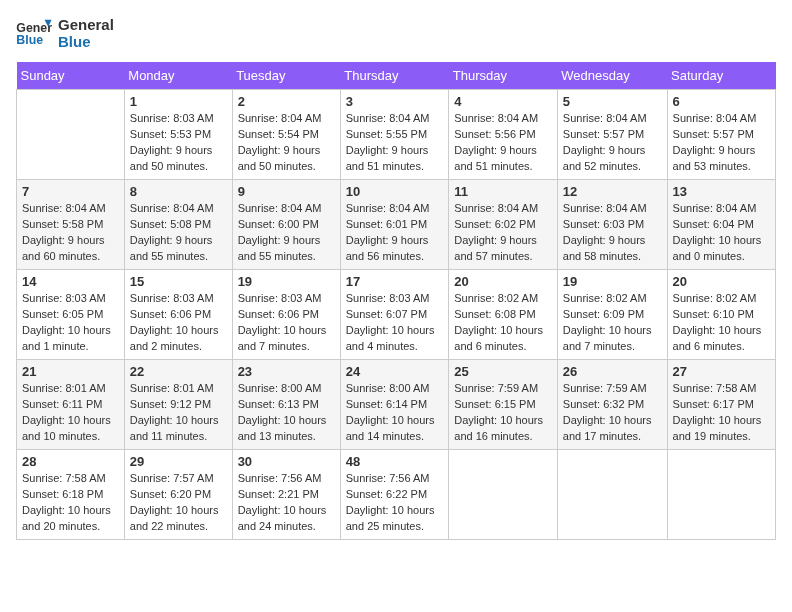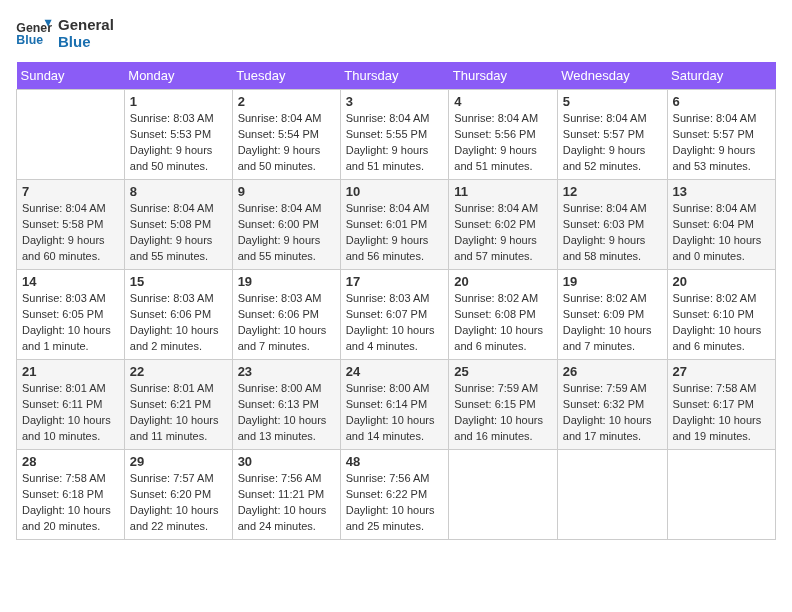--- a/index.html
+++ b/index.html
@@ -199,21 +199,21 @@
           <div class="day-info"><span>Sunrise: 8:02 AM</span><br><span>Sunset: 6:10 PM</span><br><span>Daylight: 10 hours</span><br><span>and 6 minutes.</span></div>
         </td>
       </tr>
       <tr>
         <td>
           <span class="day-number">21</span>
           <div class="day-info"><span>Sunrise: 8:01 AM</span><br><span>Sunset: 6:11 PM</span><br><span>Daylight: 10 hours</span><br><span>and 10 minutes.</span></div>
         </td>
         <td>
           <span class="day-number">22</span>
-          <div class="day-info"><span>Sunrise: 8:01 AM</span><br><span>Sunset: 6:21 PM</span><br><span>Daylight: 10 hours</span><br><span>and 11 minutes.</span></div>
+          <div class="day-info"><span>Sunrise: 8:01 AM</span><br><span>Sunset: 9:12 PM</span><br><span>Daylight: 10 hours</span><br><span>and 11 minutes.</span></div>
         </td>
         <td>
           <span class="day-number">23</span>
           <div class="day-info"><span>Sunrise: 8:00 AM</span><br><span>Sunset: 6:13 PM</span><br><span>Daylight: 10 hours</span><br><span>and 13 minutes.</span></div>
         </td>
         <td>
           <span class="day-number">24</span>
           <div class="day-info"><span>Sunrise: 8:00 AM</span><br><span>Sunset: 6:14 PM</span><br><span>Daylight: 10 hours</span><br><span>and 14 minutes.</span></div>
         </td>
         <td>
@@ -233,21 +233,21 @@
         <td>
           <span class="day-number">28</span>
           <div class="day-info"><span>Sunrise: 7:58 AM</span><br><span>Sunset: 6:18 PM</span><br><span>Daylight: 10 hours</span><br><span>and 20 minutes.</span></div>
         </td>
         <td>
           <span class="day-number">29</span>
           <div class="day-info"><span>Sunrise: 7:57 AM</span><br><span>Sunset: 6:20 PM</span><br><span>Daylight: 10 hours</span><br><span>and 22 minutes.</span></div>
         </td>
         <td>
           <span class="day-number">30</span>
-          <div class="day-info"><span>Sunrise: 7:56 AM</span><br><span>Sunset: 11:21 PM</span><br><span>Daylight: 10 hours</span><br><span>and 24 minutes.</span></div>
+          <div class="day-info"><span>Sunrise: 7:56 AM</span><br><span>Sunset: 2:21 PM</span><br><span>Daylight: 10 hours</span><br><span>and 24 minutes.</span></div>
         </td>
         <td>
           <span class="day-number">48</span>
           <div class="day-info"><span>Sunrise: 7:56 AM</span><br><span>Sunset: 6:22 PM</span><br><span>Daylight: 10 hours</span><br><span>and 25 minutes.</span></div>
         </td>
         <td class="empty"></td>
         <td class="empty"></td>
         <td class="empty"></td>
       </tr>
     </tbody>

